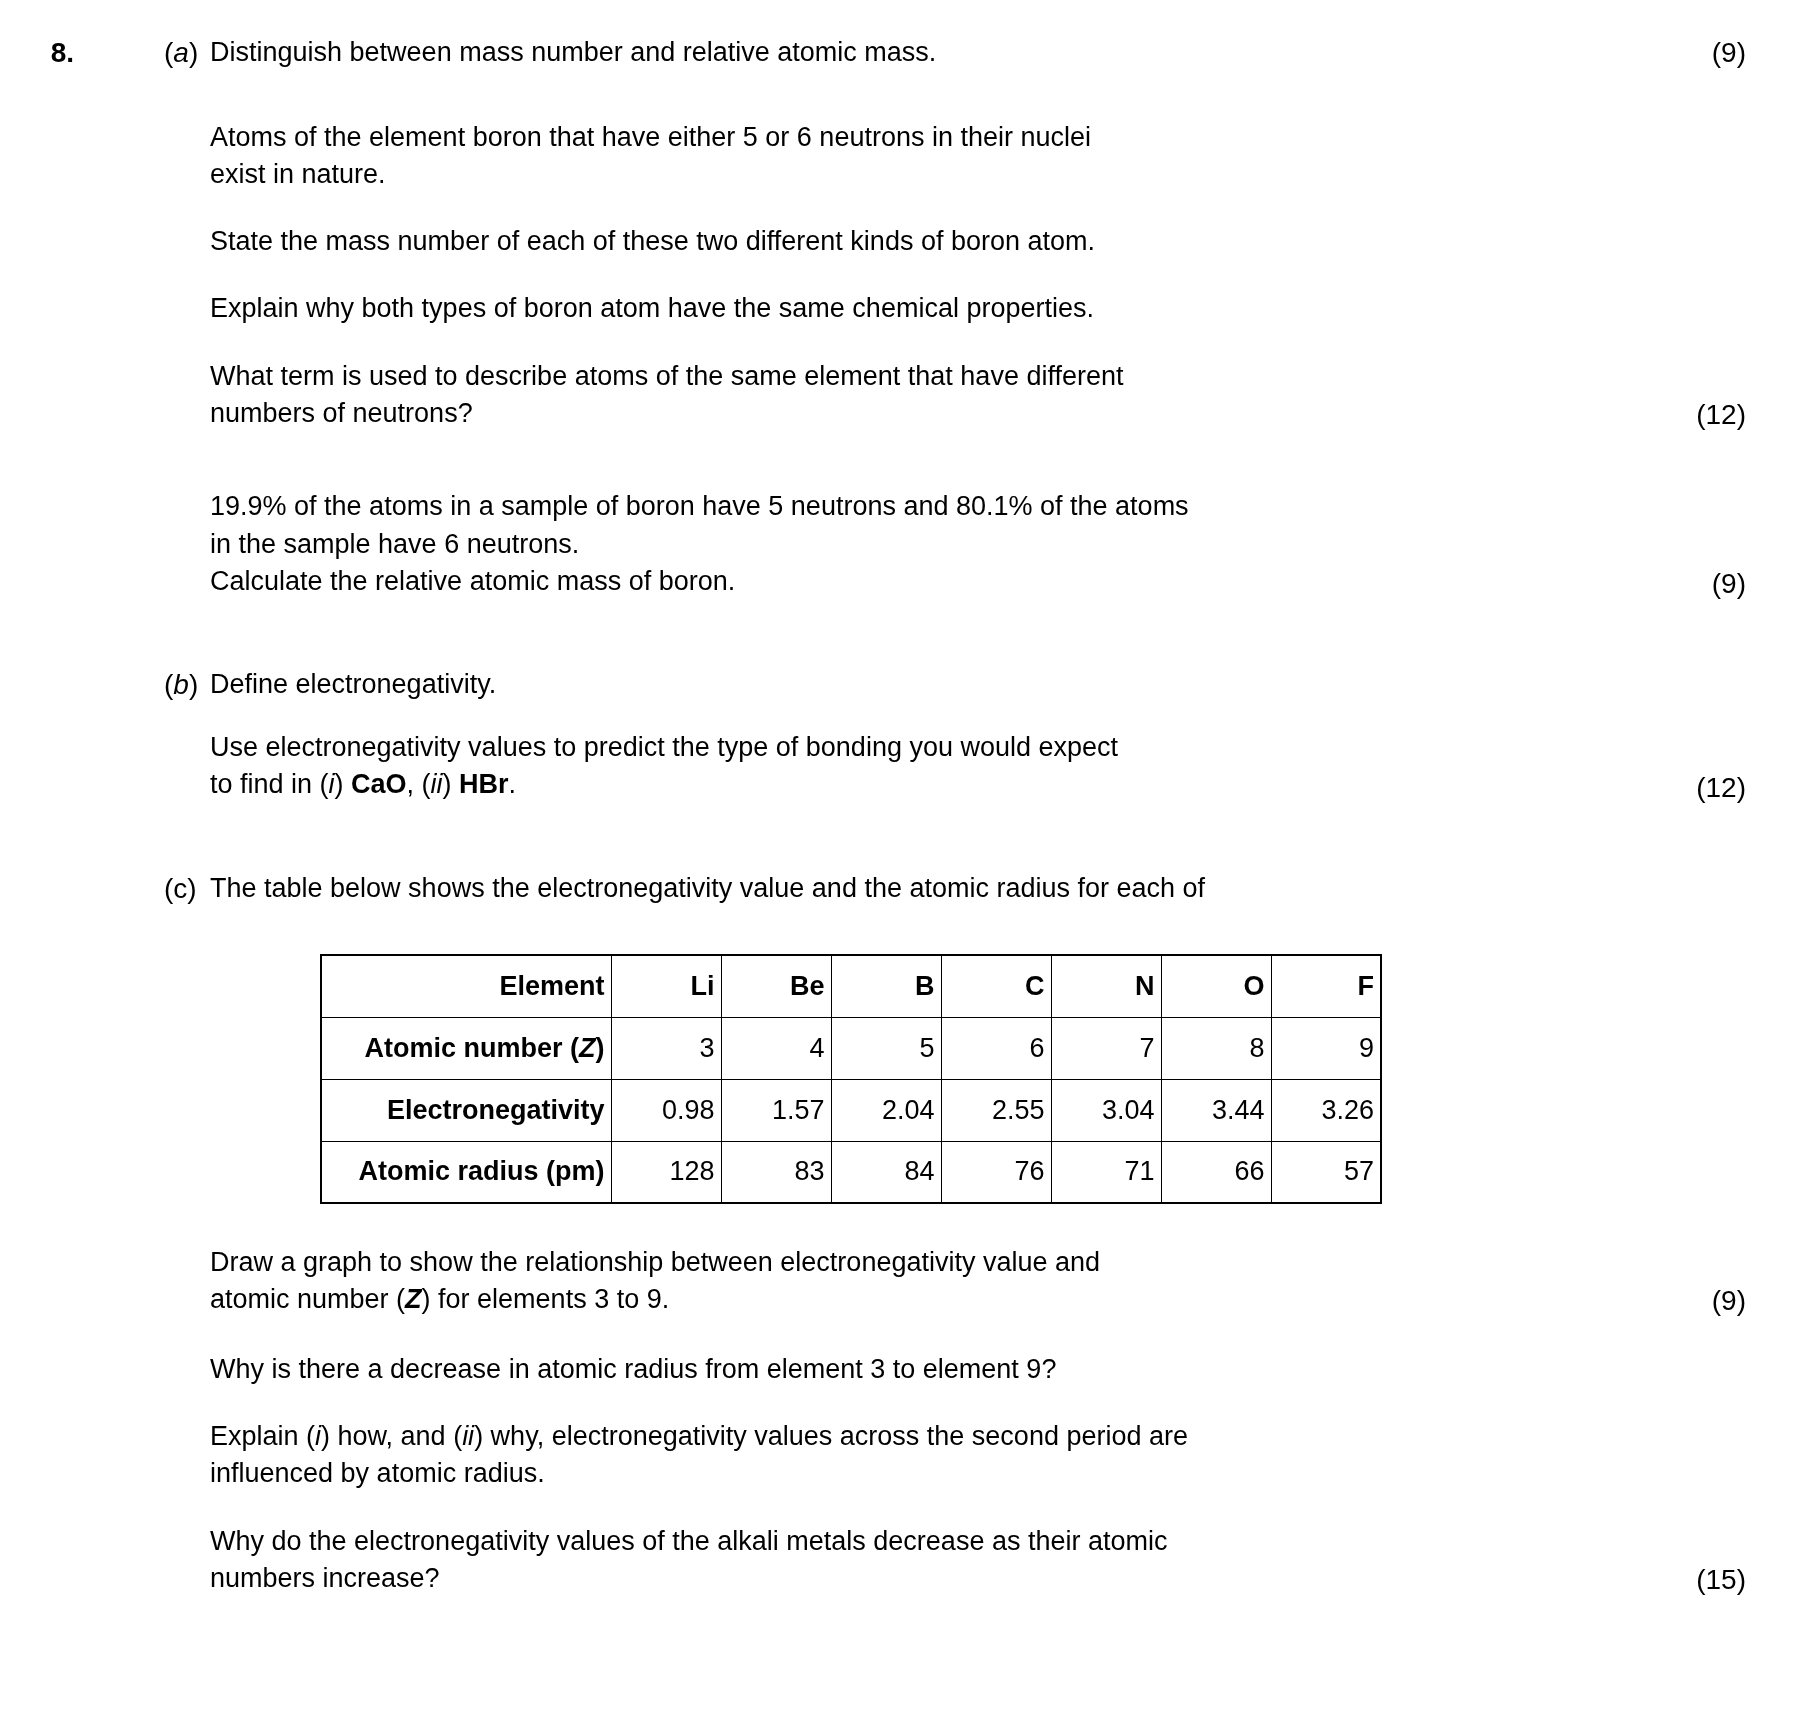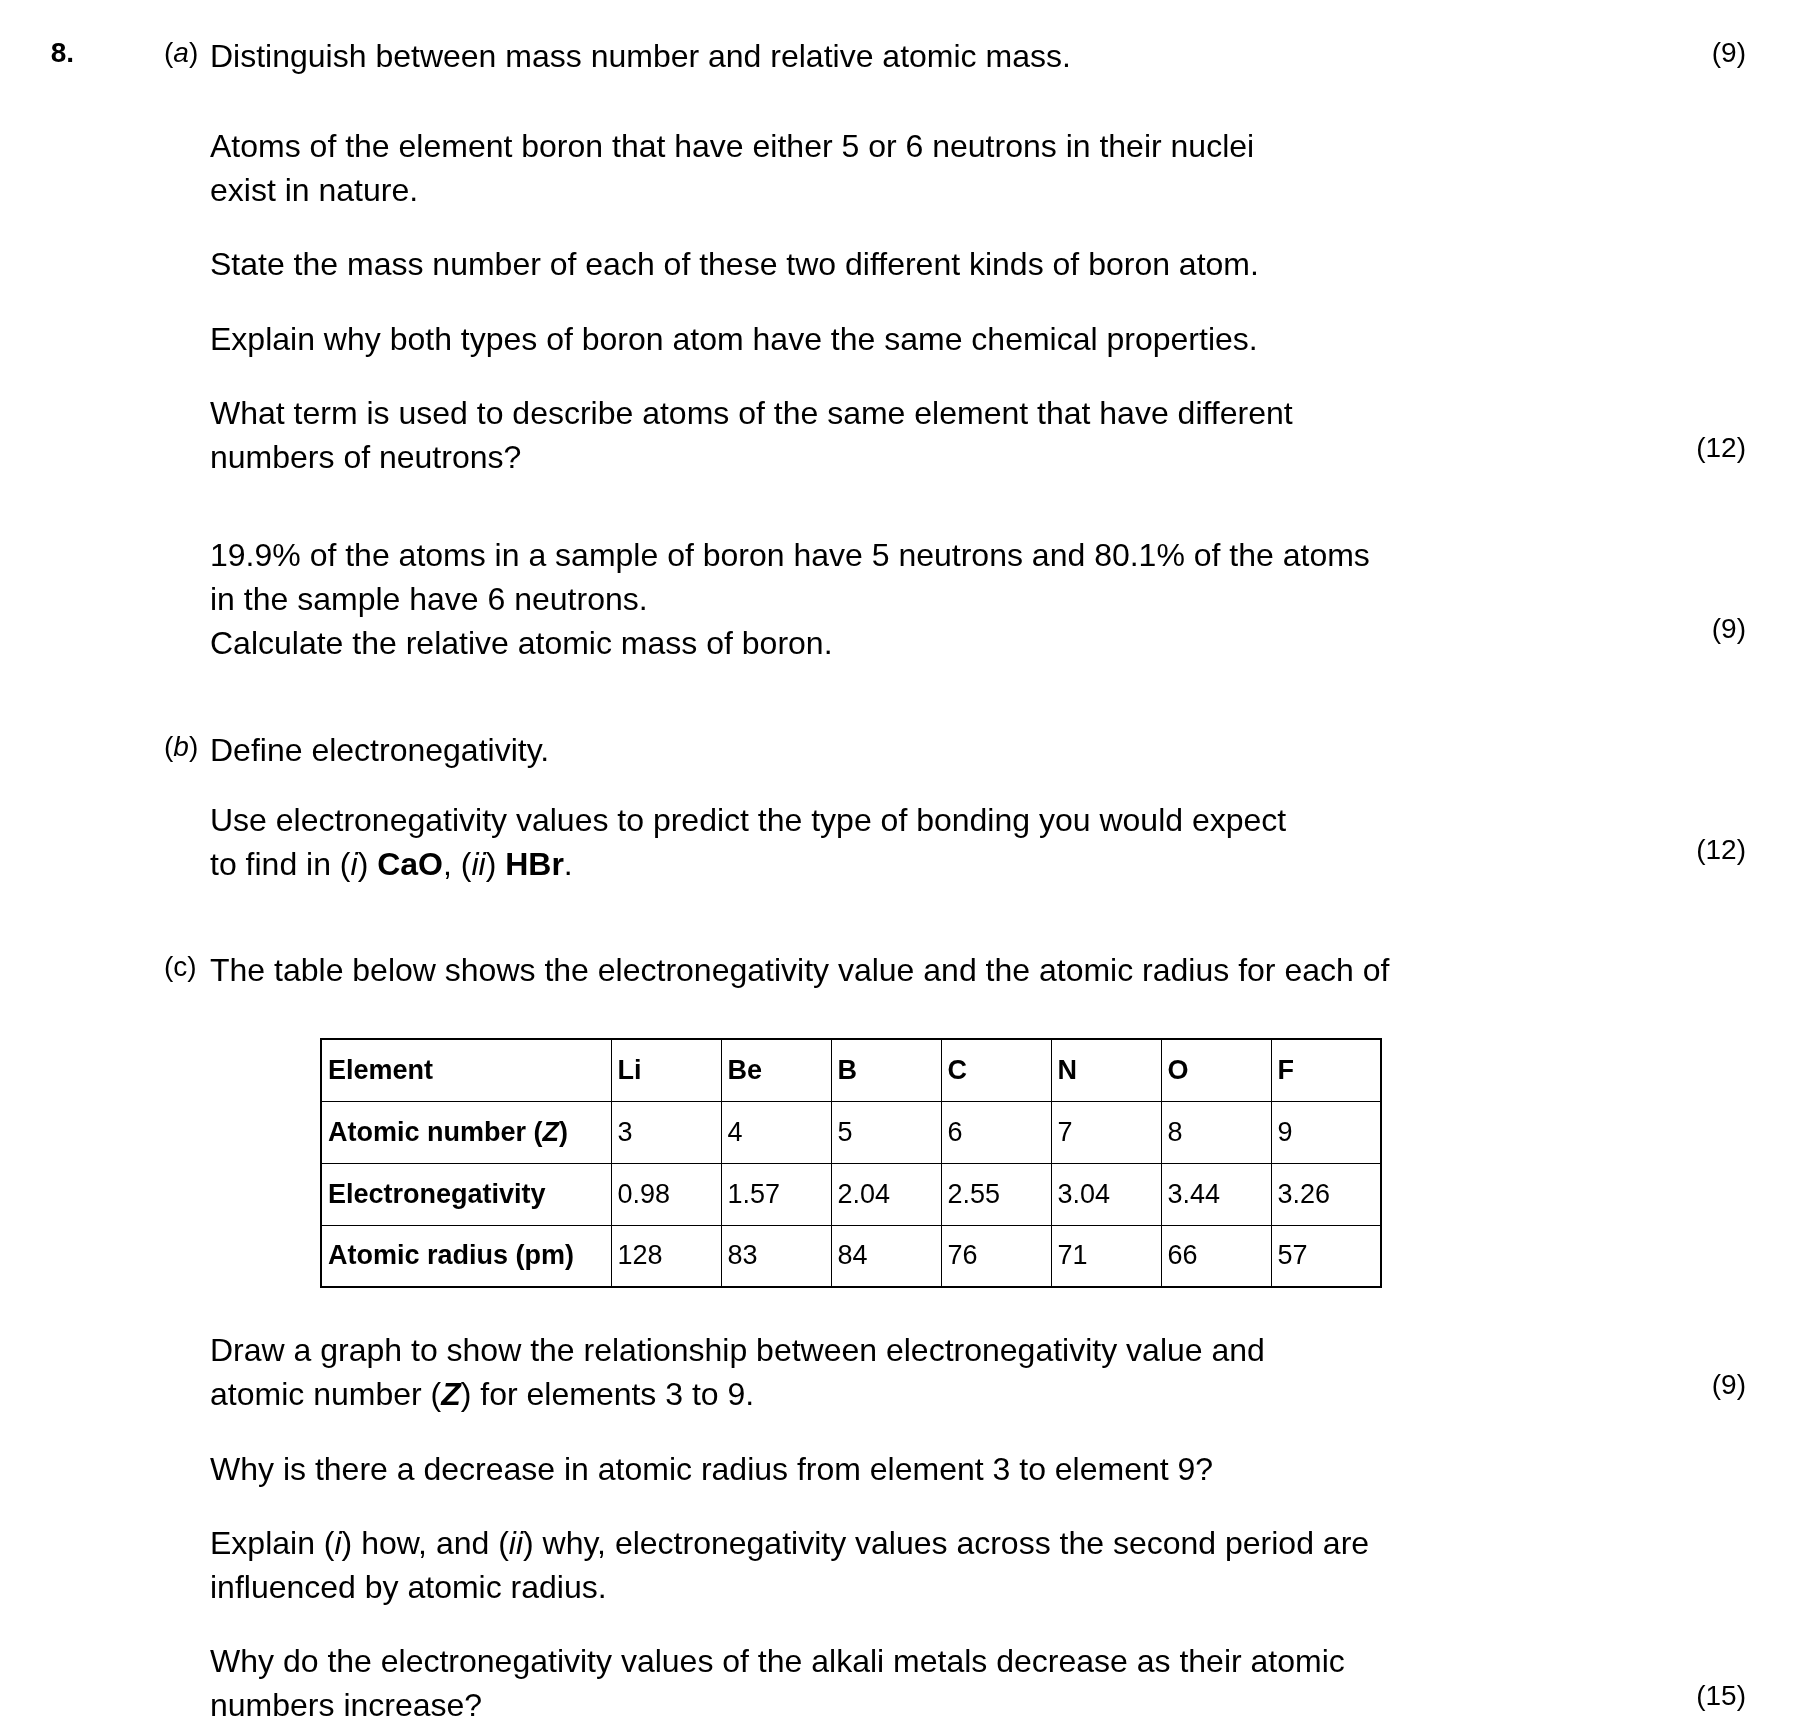--- a/index.html
+++ b/index.html
@@ -37,21 +37,21 @@
   }
   .qlet {
     font-size: 28px;
     line-height: 1.38;
     padding-left: 74px;
     box-sizing: border-box;
     white-space: nowrap;
   }
   .qlet i { font-style: italic; }
   .qbody {
-    font-size: 32px;
+    font-size: 27px;
     line-height: 1.38;
   }
   .qbody p {
     margin: 0;
   }
   .marks {
     font-size: 28px;
     line-height: 1.38;
     text-align: right;
     padding-right: 72px;
@@ -70,21 +70,21 @@
   }
   table.data {
     border-collapse: collapse;
     table-layout: fixed;
     border: 2px solid #000;
   }
   table.data td {
     border: 1px solid #000;
     height: 62px;
     font-size: 27px;
-    text-align: left;
+    text-align: right;
     vertical-align: middle;
     padding: 8px 6px;
     box-sizing: border-box;
   }
   table.data td.rowhead {
     font-weight: bold;
     width: 290px;
   }
   table.data td.colhead {
     font-weight: bold;

